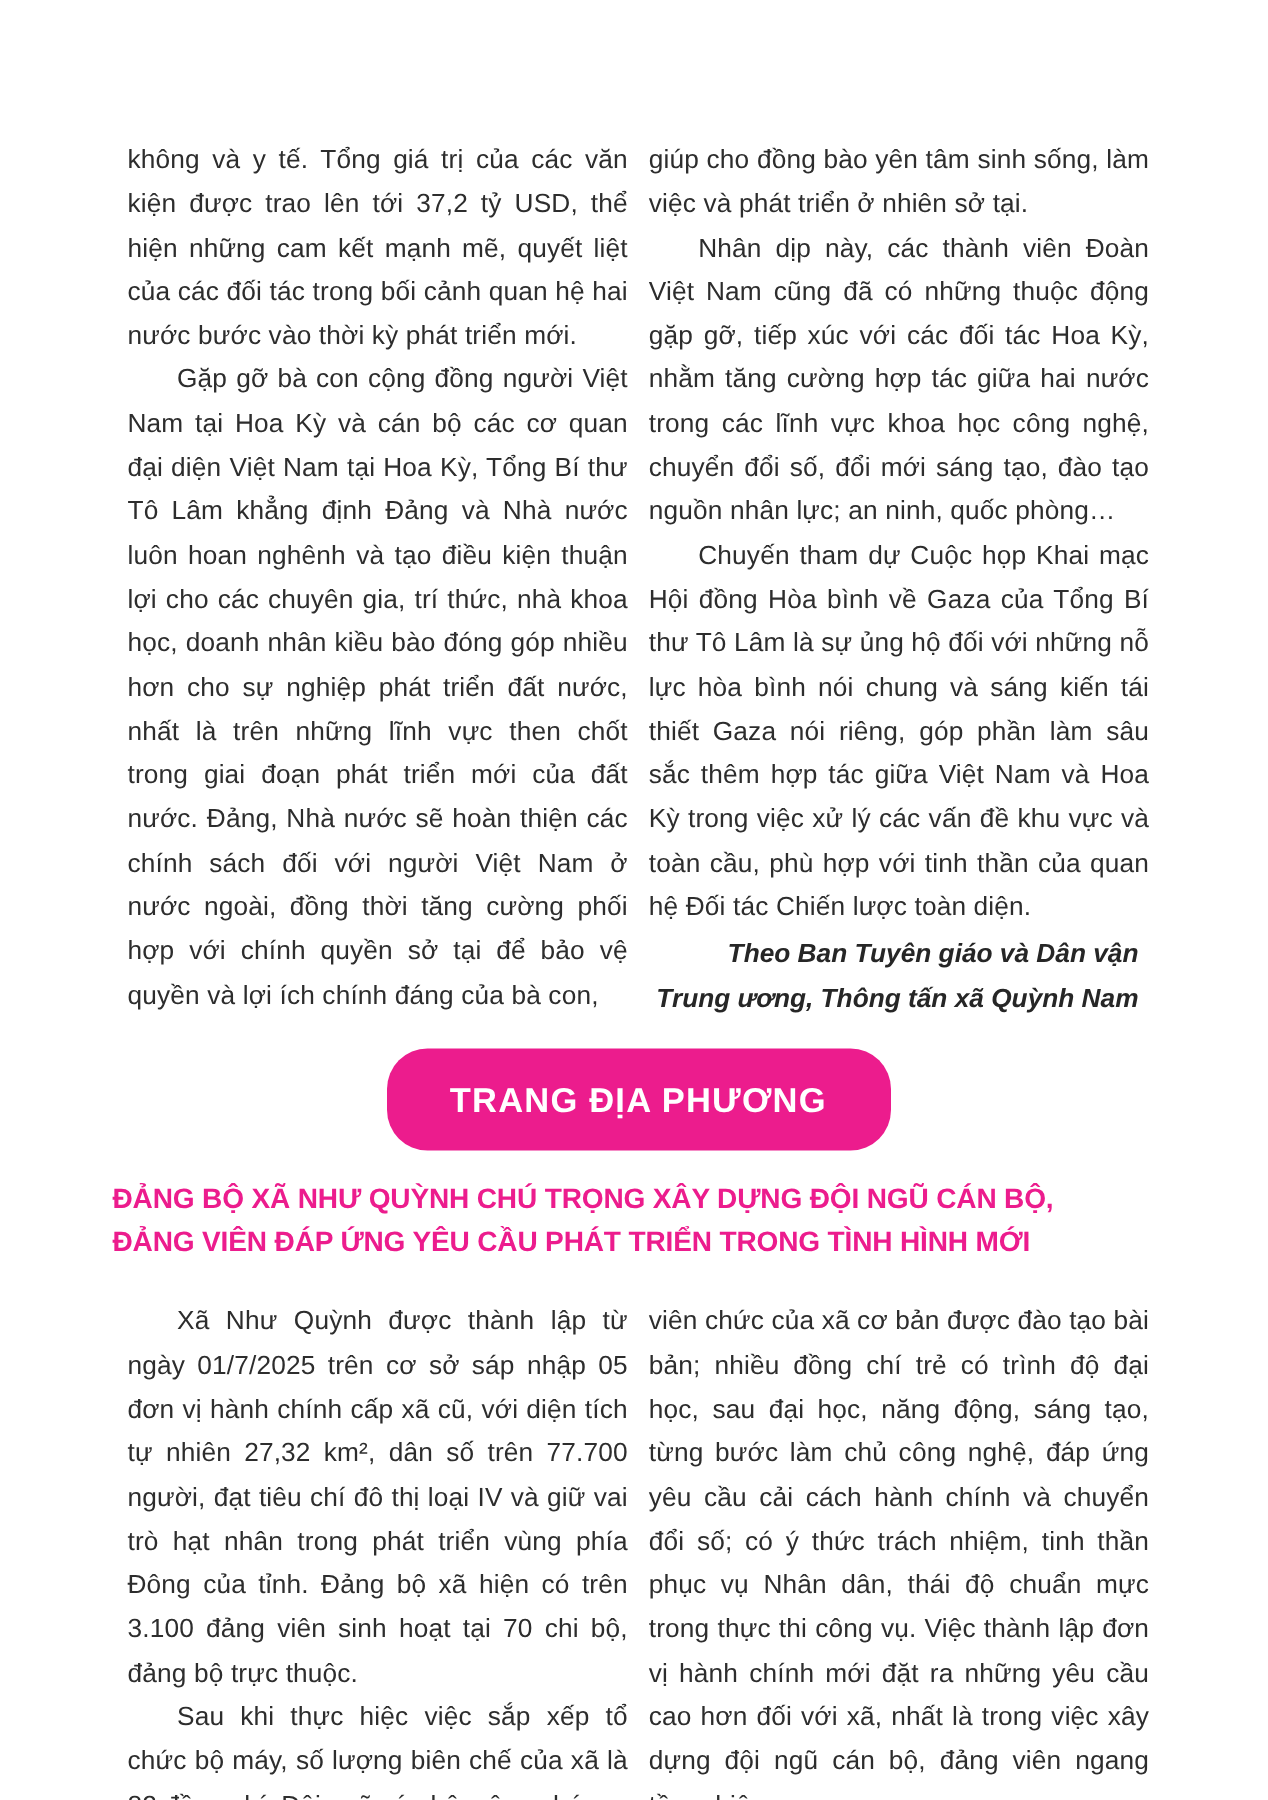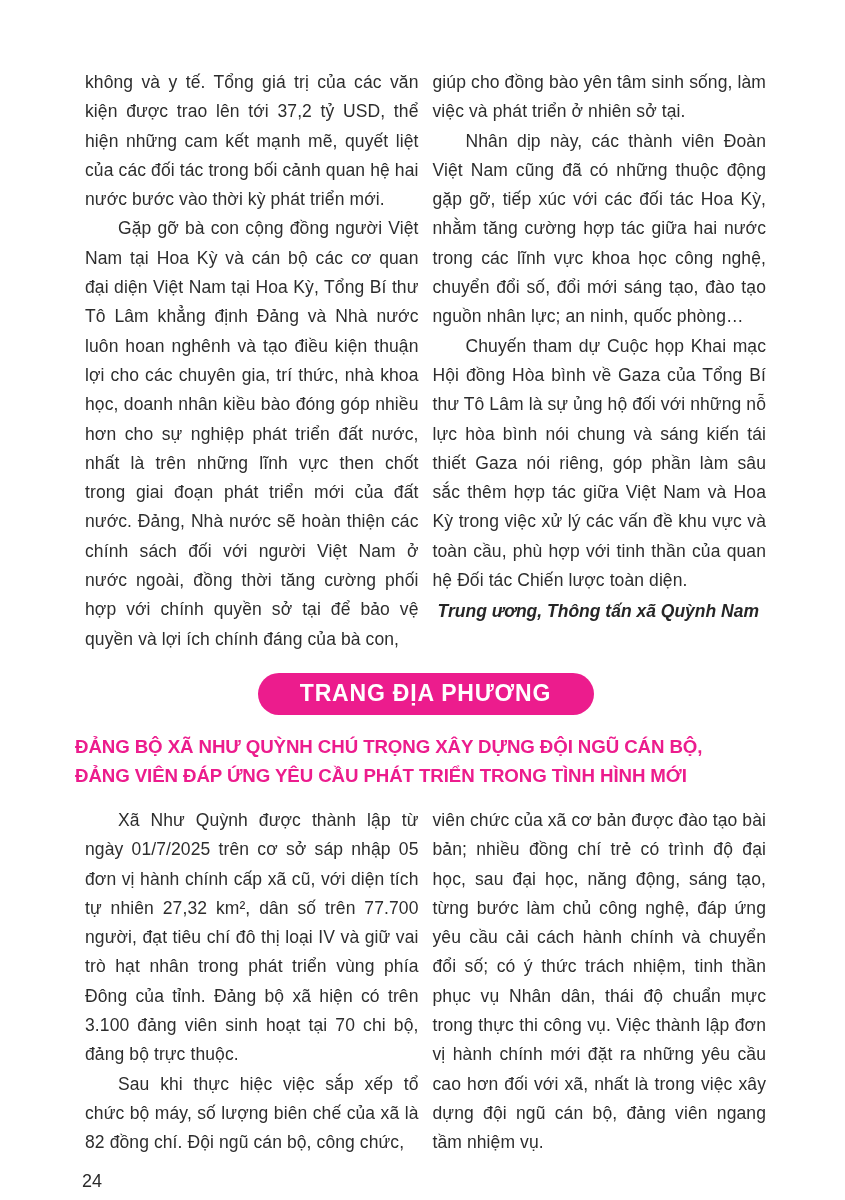--- a/index.html
+++ b/index.html
@@ -17,20 +17,21 @@
     font-family: "Liberation Sans", "DejaVu Sans", sans-serif;
     color: var(--text);
   }
   .page {
     width: 845px; height: 1200px;
     padding: 68px 79px 0 85px;
   }
   .cols {
     display: flex;
     gap: 14px;
+    margin-top: 24px;
   }
   .col { flex: 1 1 0; min-width: 0; }
   p.body {
     margin: 0;
     font-size: 17.5px;
     line-height: 29.3px;
     text-align: justify;
     letter-spacing: 0.1px;
   }
   p.indent { text-indent: 33px; }
@@ -41,21 +42,21 @@
     font-style: italic;
     text-align: right;
     padding-right: 7px;
     padding-top: 1px;
     color: #262626;
   }
   .banner {
     margin: 19px auto 17px;
     width: fit-content;
     min-width: 336px;
-    height: 42px;
+    height: 68px;
     padding: 0 42px;
     background: var(--accent);
     border-radius: 27px;
     display: flex;
     align-items: center;
     justify-content: center;
   }
   .banner span {
     color: #ffffff;
     font-size: 23px;
@@ -89,20 +90,21 @@
   <section class="cols">
     <div class="col">
       <p class="body">không và y tế. Tổng giá trị của các văn kiện được trao lên tới 37,2 tỷ USD, thể hiện những cam kết mạnh mẽ, quyết liệt của các đối tác trong bối cảnh quan hệ hai nước bước vào thời kỳ phát triển mới.</p>
       <p class="body indent">Gặp gỡ bà con cộng đồng người Việt Nam tại Hoa Kỳ và cán bộ các cơ quan đại diện Việt Nam tại Hoa Kỳ, Tổng Bí thư Tô Lâm khẳng định Đảng và Nhà nước luôn hoan nghênh và tạo điều kiện thuận lợi cho các chuyên gia, trí thức, nhà khoa học, doanh nhân kiều bào đóng góp nhiều hơn cho sự nghiệp phát triển đất nước, nhất là trên những lĩnh vực then chốt trong giai đoạn phát triển mới của đất nước. Đảng, Nhà nước sẽ hoàn thiện các chính sách đối với người Việt Nam ở nước ngoài, đồng thời tăng cường phối hợp với chính quyền sở tại để bảo vệ quyền và lợi ích chính đáng của bà con,</p>
     </div>
     <div class="col">
       <p class="body">giúp cho đồng bào yên tâm sinh sống, làm việc và phát triển ở nhiên sở tại.</p>
       <p class="body indent">Nhân dịp này, các thành viên Đoàn Việt Nam cũng đã có những thuộc động gặp gỡ, tiếp xúc với các đối tác Hoa Kỳ, nhằm tăng cường hợp tác giữa hai nước trong các lĩnh vực khoa học công nghệ, chuyển đổi số, đổi mới sáng tạo, đào tạo nguồn nhân lực; an ninh, quốc phòng…</p>
       <p class="body indent">Chuyến tham dự Cuộc họp Khai mạc Hội đồng Hòa bình về Gaza của Tổng Bí thư Tô Lâm là sự ủng hộ đối với những nỗ lực hòa bình nói chung và sáng kiến tái thiết Gaza nói riêng, góp phần làm sâu sắc thêm hợp tác giữa Việt Nam và Hoa Kỳ trong việc xử lý các vấn đề khu vực và toàn cầu, phù hợp với tinh thần của quan hệ Đối tác Chiến lược toàn diện.</p>
       <div class="byline">
+        <div>Theo Ban Tuyên giáo và Dân vận</div>
         <div>Trung ương, Thông tấn xã Quỳnh Nam</div>
       </div>
     </div>
   </section>
 
   <div class="banner">
     <span>TRANG ĐỊA PHƯƠNG</span>
   </div>
 
   <h2 class="article-title">

